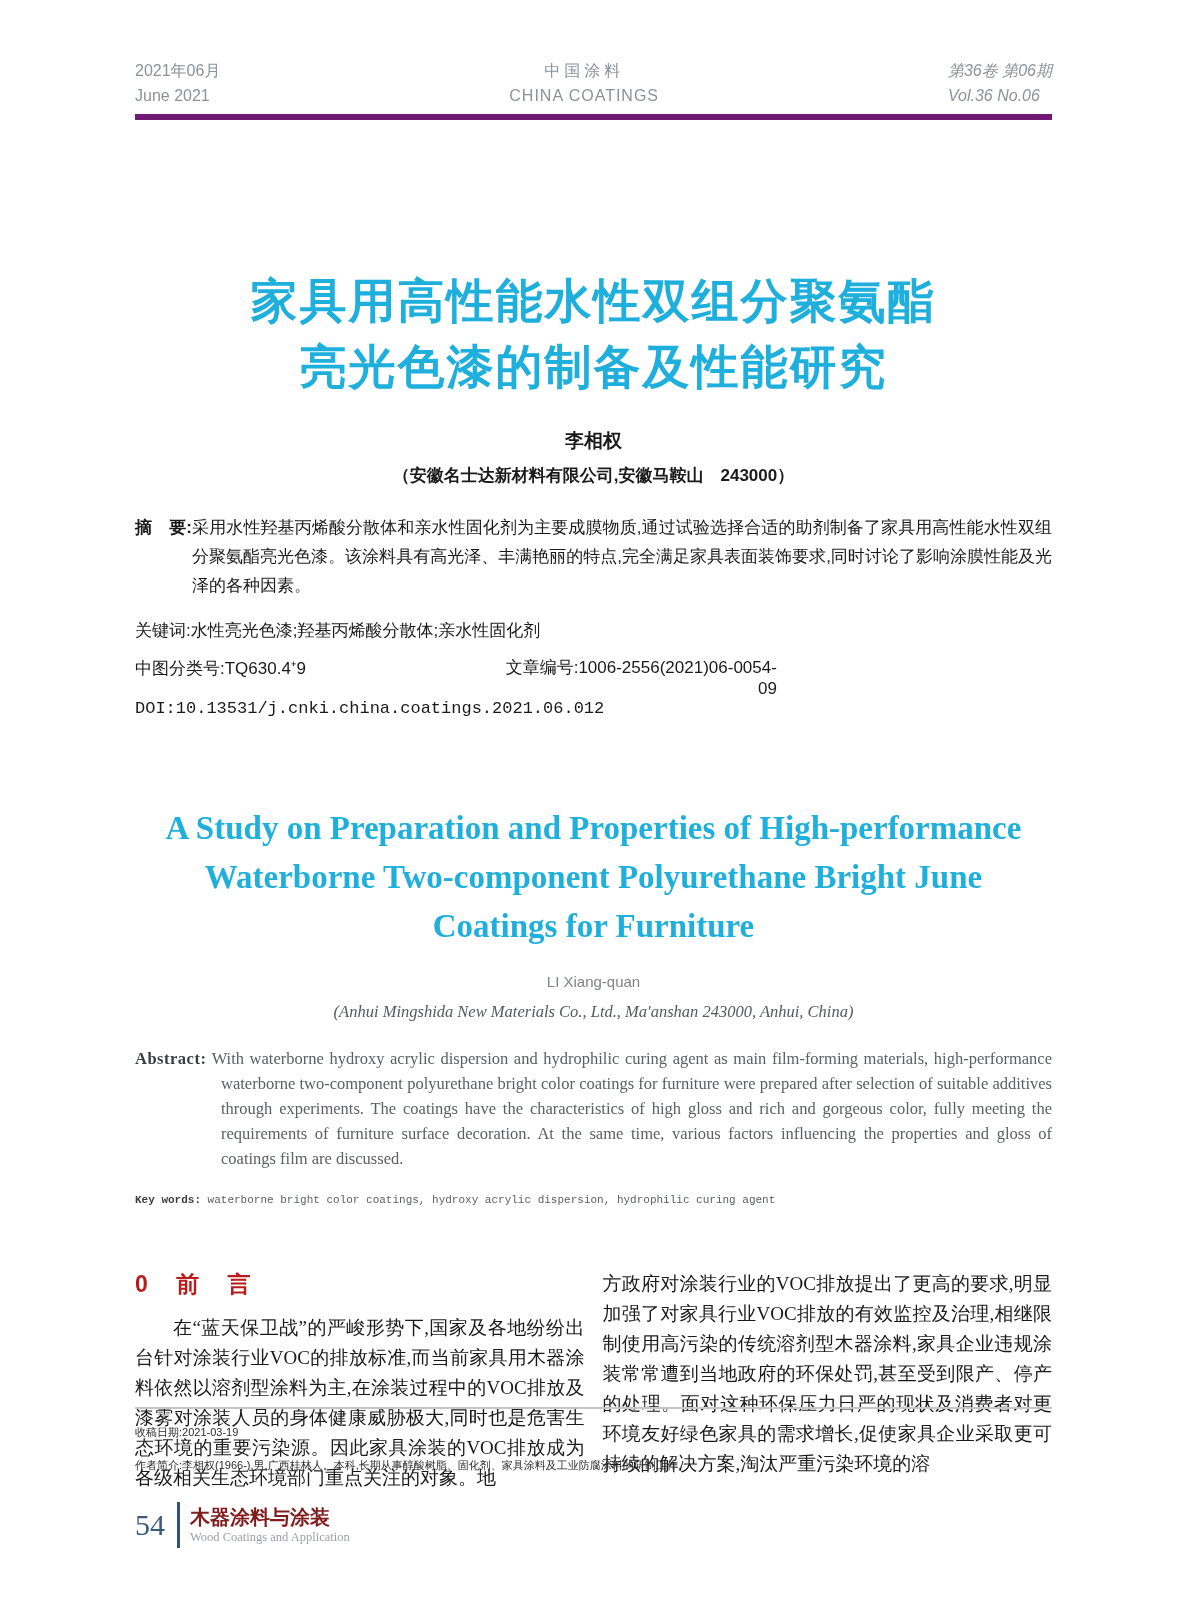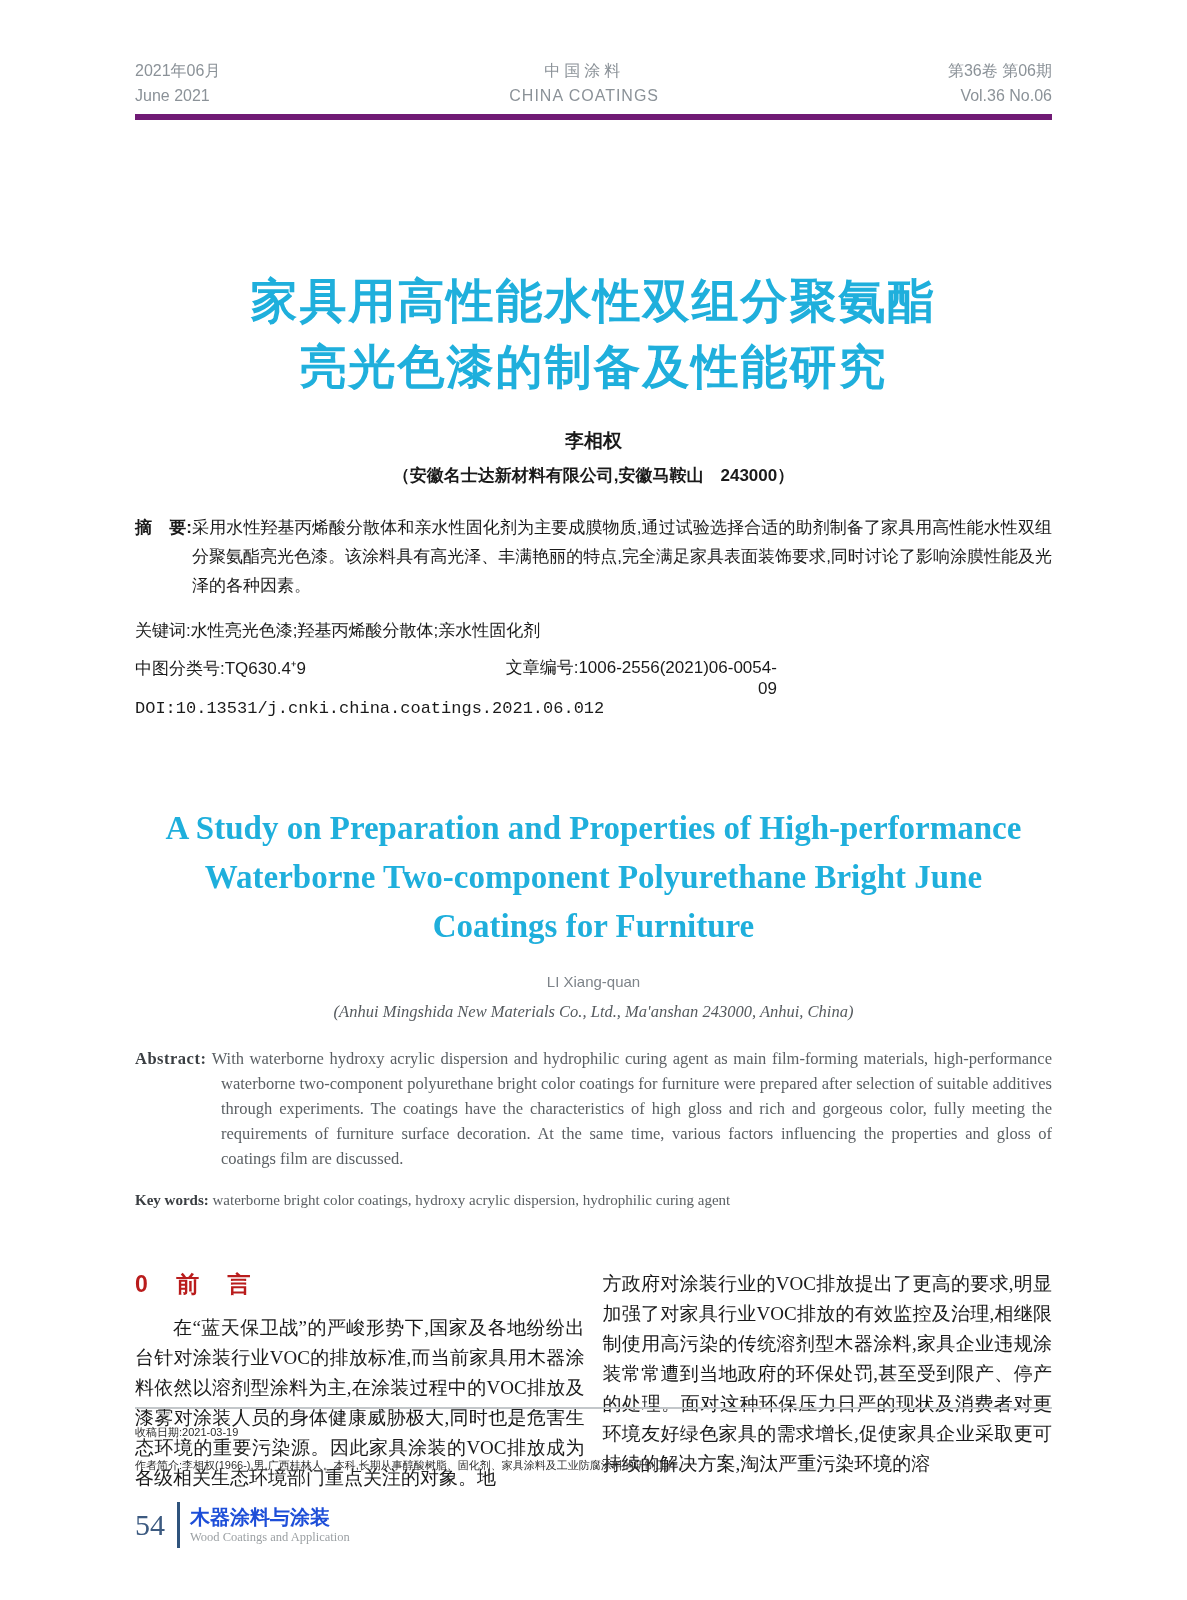--- a/index.html
+++ b/index.html
@@ -18,21 +18,21 @@
   .jheader{
     padding-top:58px;
     display:flex;justify-content:space-between;align-items:flex-end;
     color:#8b9298;font-size:16px;line-height:25px;
     border-bottom:6px solid #701a75;
     padding-bottom:6px;
   }
   .jheader .col{white-space:nowrap;}
   .jheader .col.center{text-align:center;letter-spacing:4px;}
   .jheader .col.center .en{letter-spacing:1px;}
-  .jheader .col.right{text-align:right;}
+  .jheader .col.right{font-style:italic;}
 
   
   .title-cn{
     margin-top:148px;
     text-align:center;
     color:#1fafdc;
     font-weight:bold;
     font-size:47px;line-height:66px;
     letter-spacing:2px;
   }
@@ -76,22 +76,22 @@
   .abstract-en{
     margin-top:24px;
     font-family:"Liberation Serif",serif;
     font-size:16.5px;line-height:25px;color:#5a5f63;
     text-align:justify;
     padding-left:86px;text-indent:-86px;
   }
   .abstract-en .lab{font-weight:bold;color:#3a3e42;letter-spacing:.5px;}
   .keywords-en{
     margin-top:5px;
-    font-family:Liberation Serif, serif;
-    font-size:15px;line-height:25px;color:#5a5f63;
+    font-family:Liberation Mono, monospace;
+    font-size:11px;line-height:25px;color:#5a5f63;
   }
   .keywords-en .lab{font-weight:bold;color:#3a3e42;}
 
   
   .intro{margin-top:56px;display:flex;gap:18px;}
   .intro .col{flex:1 1 0;}
   .sec-heading{
     color:#b91c1c;font-weight:bold;font-size:23px;
     letter-spacing:2px;word-spacing:18px;
     margin:0 0 13px 0;
@@ -106,21 +106,21 @@
   
   .bottom{position:absolute;left:135px;right:135px;top:1407px;}
   .footnote{border-top:2.5px solid #c3c7ca;padding-top:10px;}
   .footnote p{margin:0 0 7px 0;font-size:11px;line-height:26px;color:#2b2b2b;}
   .pagefooter{margin-top:24px;display:flex;align-items:center;}
   .pagefooter .num{
     font-family:"Liberation Serif",serif;
     font-size:30px;color:#3c5a80;line-height:1;
   }
   .pagefooter .bar{width:3px;height:46px;background:#2f537c;margin:0 10px 0 12px;}
-  .pagefooter .labels .cn{font-size:20px;font-weight:bold;color:#1d4ed8;line-height:24px;}
+  .pagefooter .labels .cn{font-size:20px;font-weight:bold;color:#7f1d1d;line-height:24px;}
   .pagefooter .labels .en{
     font-family:"Liberation Serif",serif;
     font-size:12.5px;color:#9ca1a4;line-height:16px;
   }
 </style>
 </head>
 <body>
 
 <div class="page">
   <div class="content">

